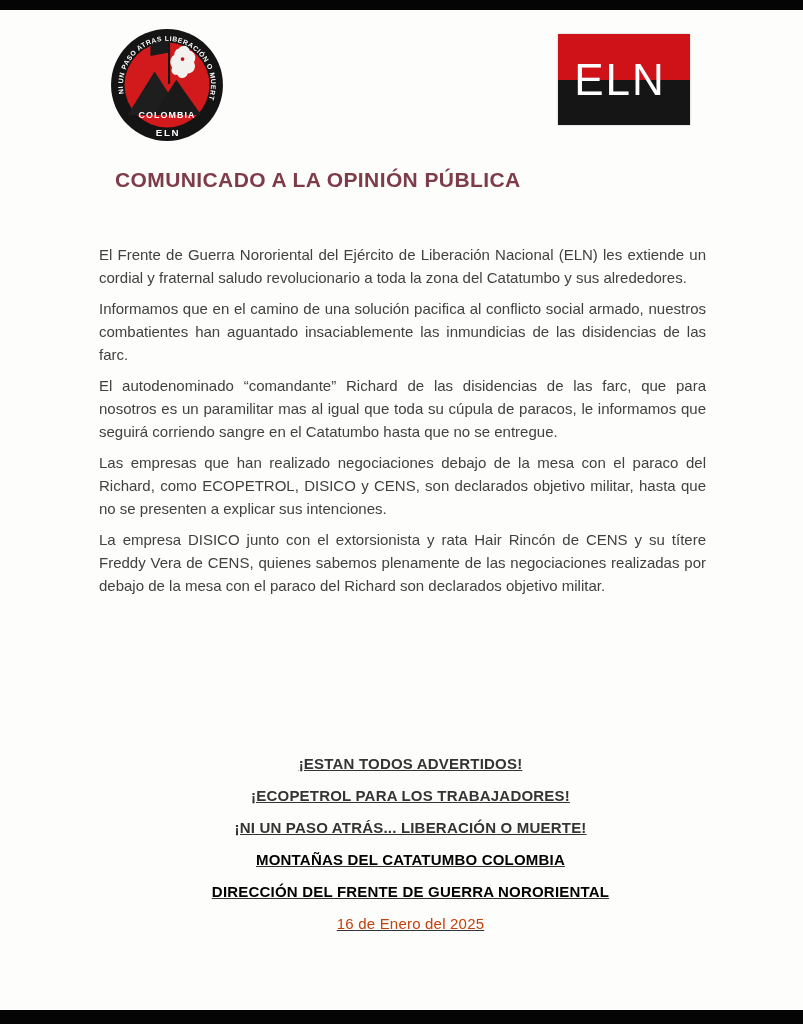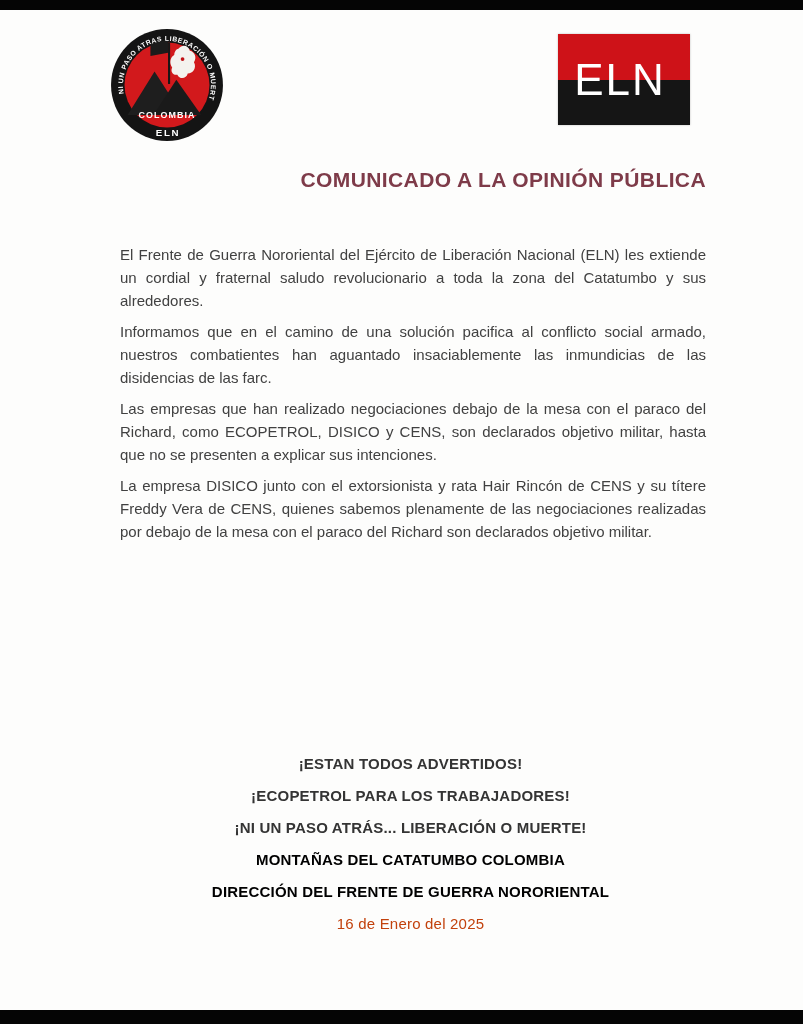--- a/index.html
+++ b/index.html
@@ -26,36 +26,36 @@
   .flag .half-red { position: absolute; top: 0; left: 0; right: 0; height: 50%; background: #ce1218; }
   .flag .half-black { position: absolute; bottom: 0; left: 0; right: 0; height: 50%; background: #151515; }
   .flag .flag-label {
     position: absolute; left: 0; right: 8px; top: 50%; transform: translateY(-50%);
     color: #ffffff; font-size: 44px; font-weight: 400; letter-spacing: 2px;
     text-align: center; line-height: 1;
   }
 
   .doc-title {
     position: absolute; left: 115px; right: 97px; top: 168px;
-    text-align: right;
+    text-align: left;
     color: #7e3b49;
     font-size: 21px; font-weight: 700; letter-spacing: 0.4px;
   }
 
   .content {
-    position: absolute; left: 120px; right: 97px; top: 243px;
+    position: absolute; left: 99px; right: 97px; top: 243px;
     color: #414141;
     font-size: 15px; line-height: 23px;
     text-align: justify;
   }
   .content p { margin-bottom: 8px; }
 
   .closing {
     position: absolute; left: 115px; right: 97px; top: 754px;
-    text-align: center; color: #343434;
+    text-align: center; color: #343434; text-decoration: underline;
   }
   .closing .line { display: block; font-size: 15px; line-height: 19px; margin-bottom: 13px; letter-spacing: 0.2px; }
   .closing .slogan { font-weight: 600; }
   .closing .signature { font-weight: 700; color: #000000; }
   .closing .date { font-weight: 400; color: #c2410c; }
 </style>
 </head>
 <body>
 
 <div class="letterbox top"></div>
@@ -81,20 +81,21 @@
   <div class="half-red"></div>
   <div class="half-black"></div>
   <span class="flag-label">ELN</span>
 </div>
 
 <h1 class="doc-title">COMUNICADO A LA OPINIÓN PÚBLICA</h1>
 
 <main class="content">
   <p>El Frente de Guerra Nororiental del Ejército de Liberación Nacional (ELN) les extiende un cordial y fraternal saludo revolucionario a toda la zona del Catatumbo y sus alrededores.</p>
   <p>Informamos que en el camino de una solución pacifica al conflicto social armado, nuestros combatientes han aguantado insaciablemente las inmundicias de las disidencias de las farc.</p>
+  <p>El autodenominado “comandante” Richard de las disidencias de las farc, que para nosotros es un paramilitar mas al igual que toda su cúpula de paracos, le informamos que seguirá corriendo sangre en el Catatumbo hasta que no se entregue.</p>
   <p>Las empresas que han realizado negociaciones debajo de la mesa con el paraco del Richard, como ECOPETROL, DISICO y CENS, son declarados objetivo militar, hasta que no se presenten a explicar sus intenciones.</p>
   <p>La empresa DISICO junto con el extorsionista y rata Hair Rincón de CENS y su títere Freddy Vera de CENS, quienes sabemos plenamente de las negociaciones realizadas por debajo de la mesa con el paraco del Richard son declarados objetivo militar.</p>
 </main>
 
 <section class="closing">
   <span class="line slogan">¡ESTAN TODOS ADVERTIDOS!</span>
   <span class="line slogan">¡ECOPETROL PARA LOS TRABAJADORES!</span>
   <span class="line slogan">¡NI UN PASO ATRÁS... LIBERACIÓN O MUERTE!</span>
   <span class="line signature">MONTAÑAS DEL CATATUMBO COLOMBIA</span>
   <span class="line signature">DIRECCIÓN DEL FRENTE DE GUERRA NORORIENTAL</span>

